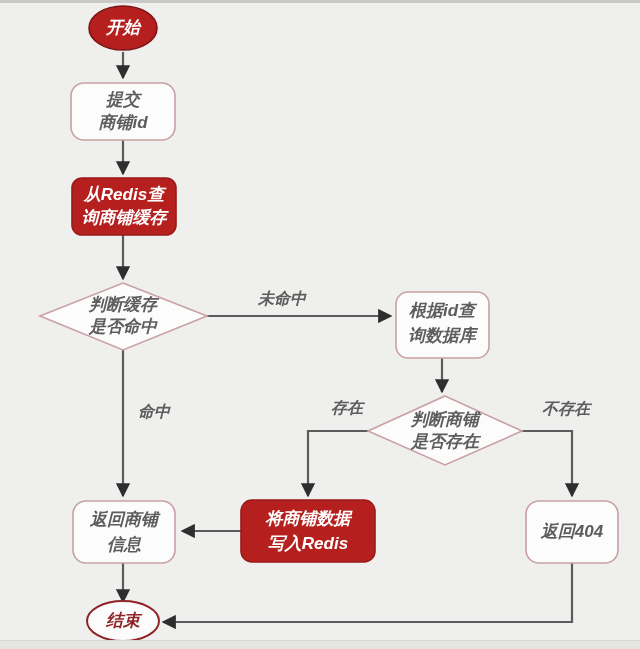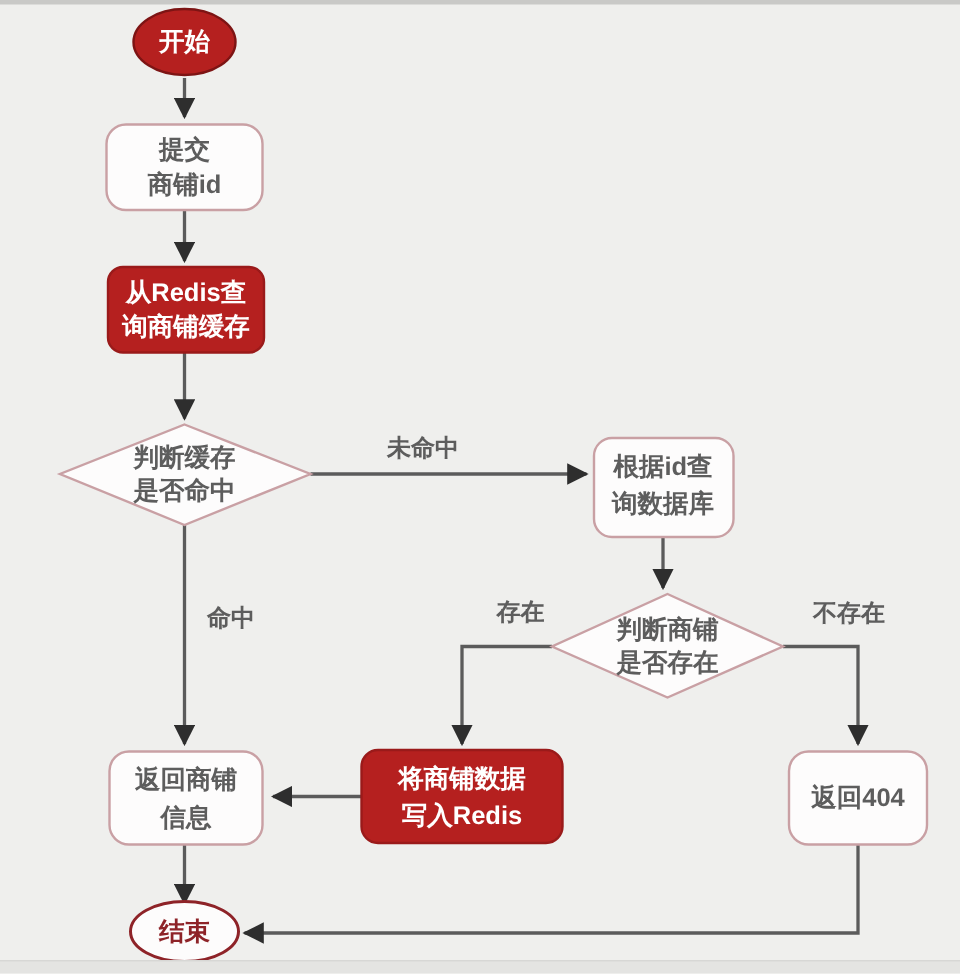--- a/index.html
+++ b/index.html
@@ -9,20 +9,21 @@
   }
   body {
     font-family: "Liberation Sans", "DejaVu Sans", sans-serif;
   }
   #canvas {
     position: relative;
     width: 640px;
     height: 649px;
     background: #efefed;
     overflow: hidden;
+    font-style: italic;
   }
   
   .band-top {
     position: absolute;
     left: 0; top: 0;
     width: 640px; height: 3px;
     background: #c9c9c7;
   }
   .band-bottom {
     position: absolute;

